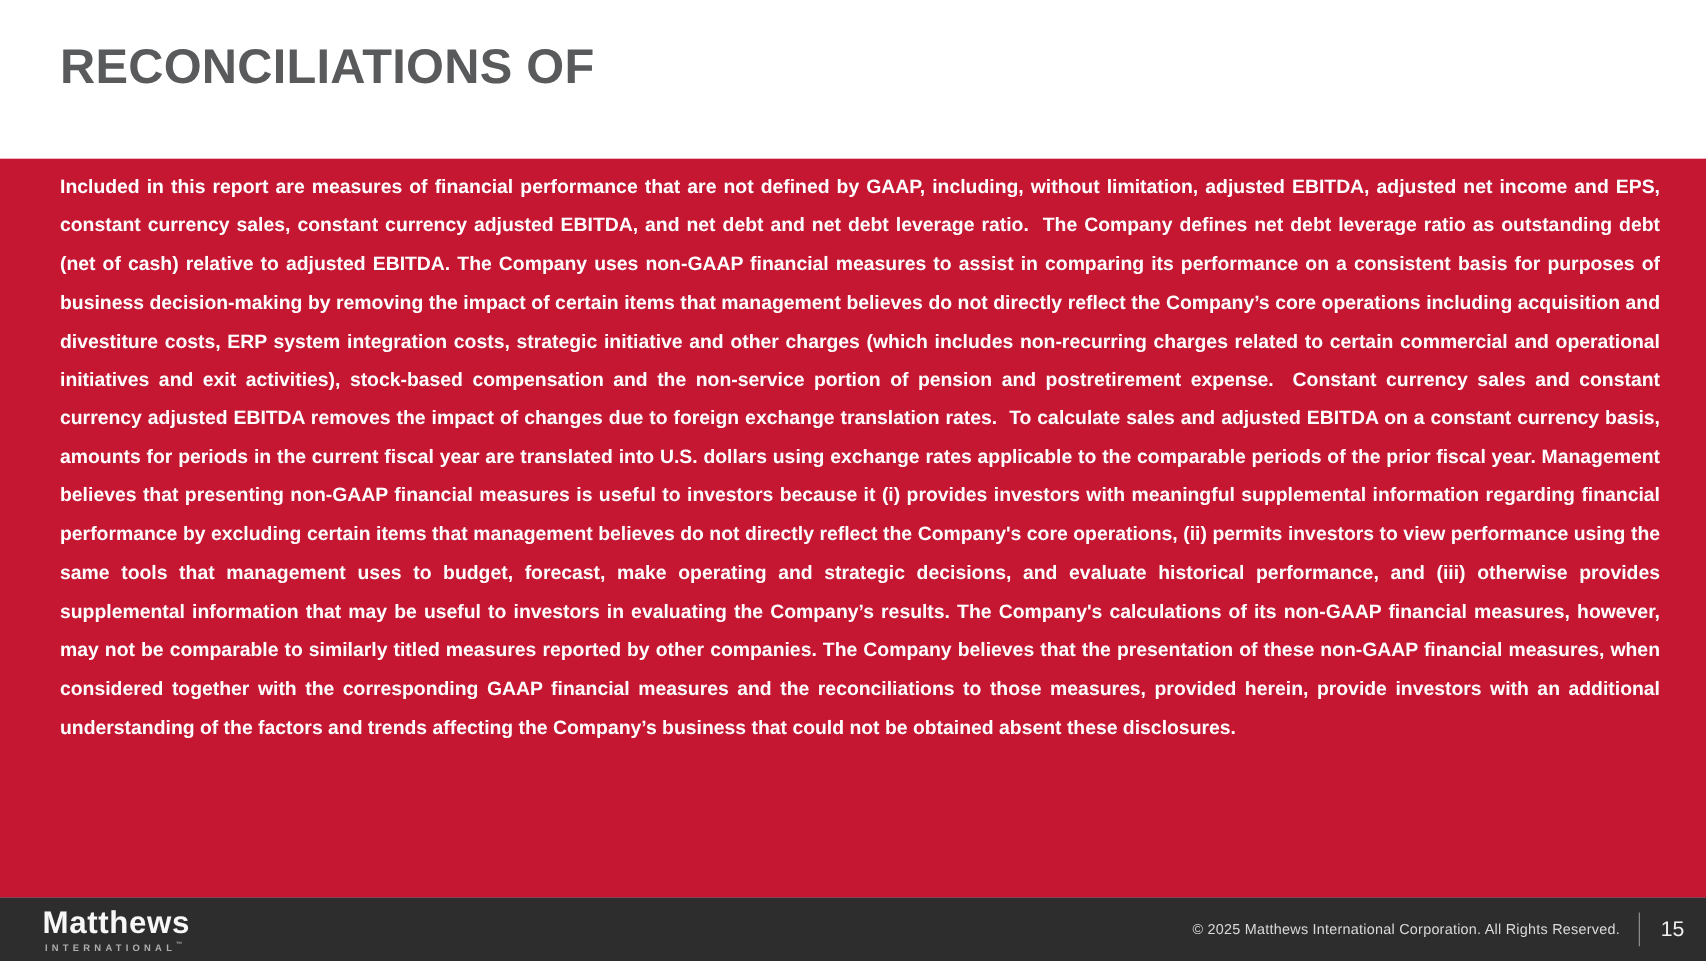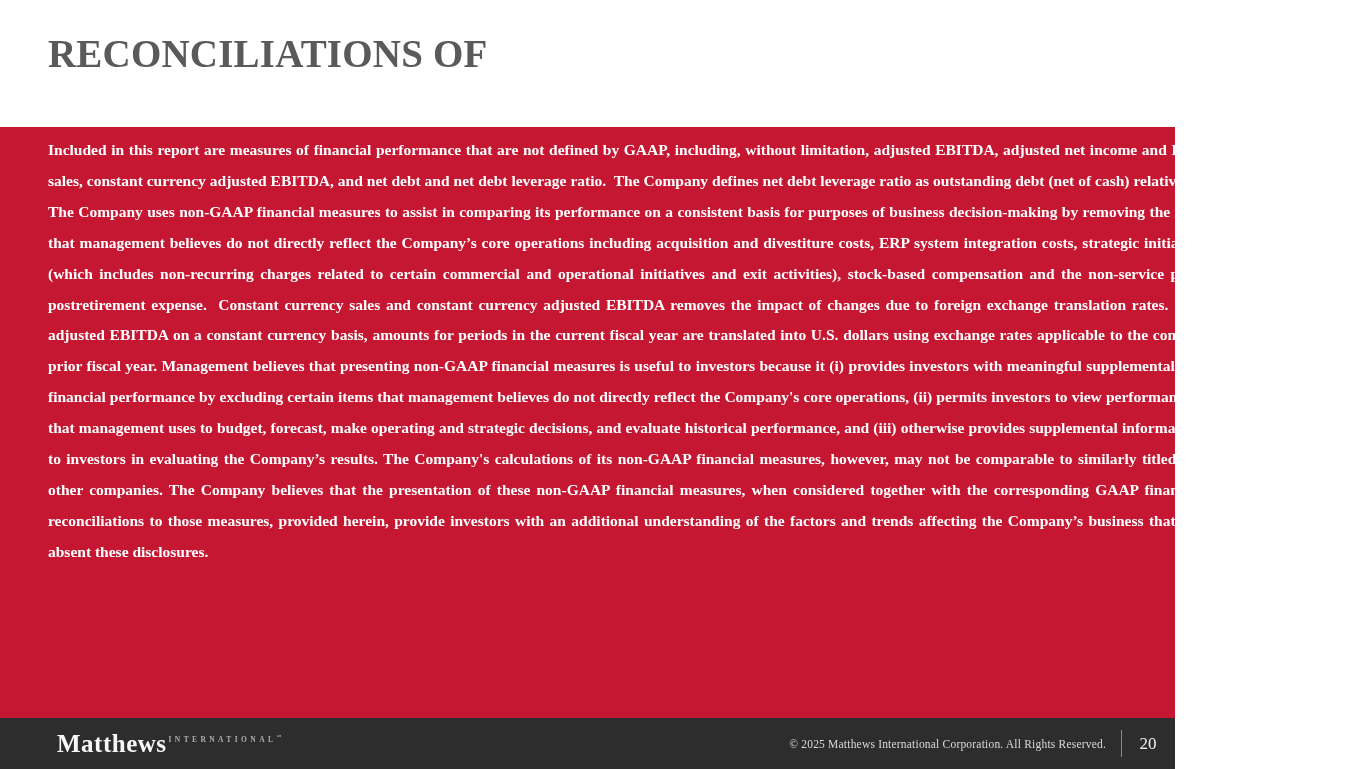--- a/index.html
+++ b/index.html
@@ -2,24 +2,24 @@
 <html><head>
 <meta charset="utf-8">
 <style>
   html, body {
     margin: 0;
     padding: 0;
     background: #ffffff;
   }
   .slide {
     position: relative;
-    width: 1175px;
+    width: 1365px;
     height: 769px;
     overflow: hidden;
-    font-family: Liberation Serif, serif;
+    font-family: Liberation Sans, sans-serif;
     background: #f9a8d4;
   }
 
   
   .header {
     position: absolute;
     top: 0; left: 0;
     width: 100%;
     height: 127px;
     background: #ffffff;
@@ -60,23 +60,23 @@
   .footer {
     position: absolute;
     top: 718px; left: 0;
     width: 100%;
     height: 51px;
     background: #2d2d2d;
     display: flex;
     align-items: center;
   }
   .logo {
-    margin-left: 57px;
+    margin-left: 34px;
     display: flex;
-    flex-direction: row;
+    flex-direction: column;
     line-height: 1;
   }
   .logo-primary {
     color: #f7f7f7;
     font-size: 25px;
     font-weight: 700;
     letter-spacing: 0.5px;
   }
   .logo-secondary {
     margin-top: 3px;
@@ -135,17 +135,17 @@
   <div class="footer">
     <div class="logo">
       <span class="logo-primary">Matthews</span>
       <span class="logo-secondary">
         <span>INTERNATIONAL</span><span class="logo-mark">™</span>
       </span>
     </div>
     <div class="footer-right">
       <span class="copyright">© 2025 Matthews International Corporation. All Rights Reserved.</span>
       <span class="footer-divider"></span>
-      <span class="page-number">20</span>
+      <span class="page-number">15</span>
     </div>
   </div>
 
 </div>
 
 </body></html>

